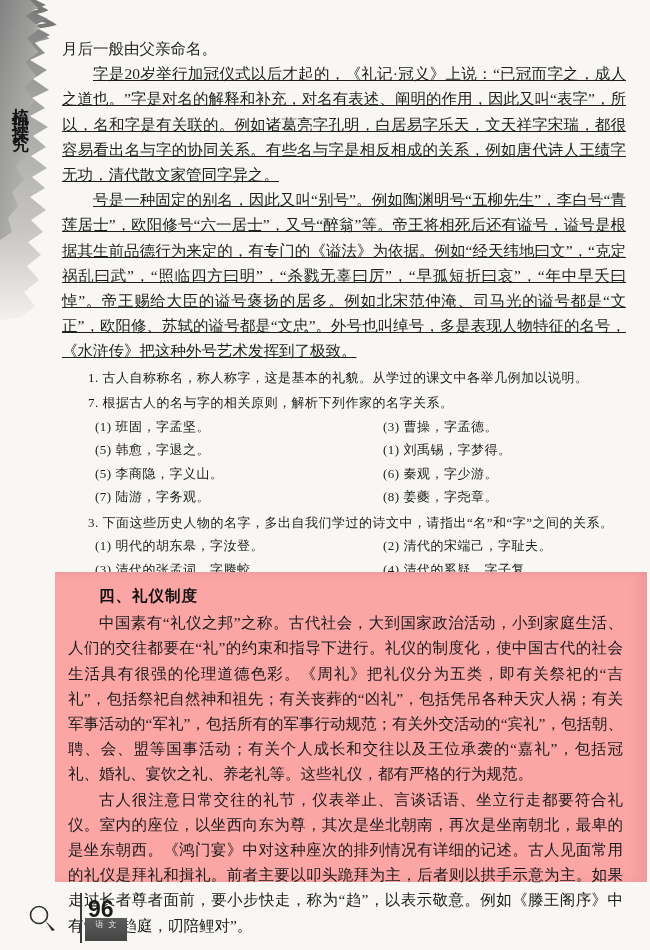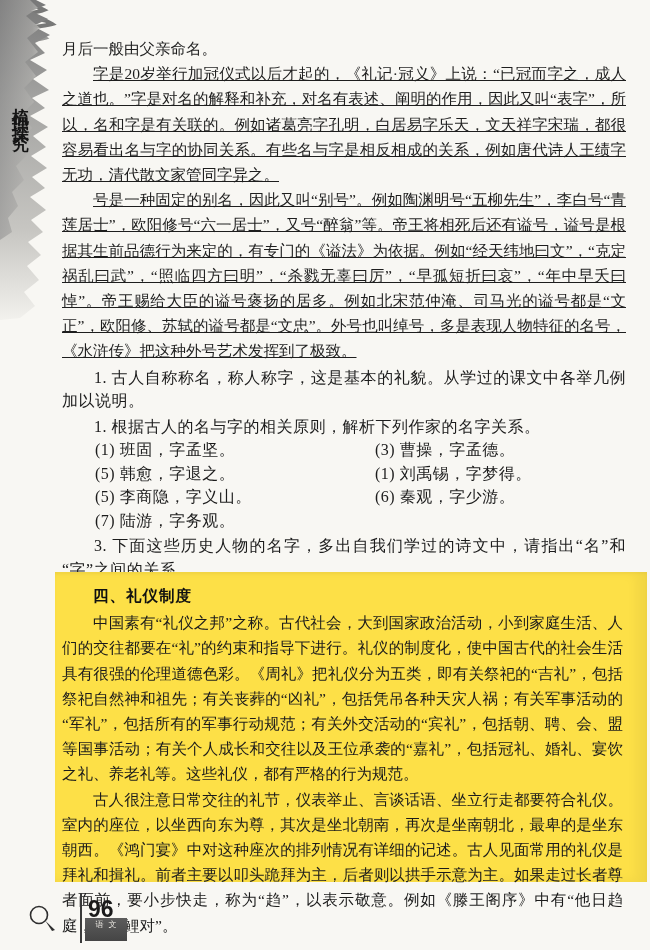--- a/index.html
+++ b/index.html
@@ -25,36 +25,36 @@
   .top-flourish { position:absolute; left:0; top:0; width:80px; height:52px; }
 
   
   .content {
     position:absolute; left:62px; top:36px; width:564px;
     font-size:15.5px; line-height:25.2px; color:#1e1e1e;
     text-align:justify;
   }
   .content p.indent { text-indent:2em;text-decoration:underline; }
   .exercise {
-    font-size:16px; line-height:23.5px; color:#1c1c1c;
+    font-size:13px; line-height:23.5px; color:#1c1c1c;
     letter-spacing:.5px;
   }
   .exercise .q { text-indent:2em; margin-top:2px; }
   .two-col {
     display:grid; grid-template-columns:278px 1fr;
-    padding-left:33px; column-gap:2px;
+    padding-left:33px; column-gap:10px;
   }
   .two-col span { display:block; }
 
   
   .section4 {
     position:absolute; left:55px; top:572px; width:592px; height:310px;
-    background:#fde047;
+    background:#fca5a5;
     box-shadow:inset -10px 0 12px rgba(0,0,0,.05), inset 0 2px 3px rgba(0,0,0,.03);
-    padding:11px 24px 0 7px;
+    padding:11px 24px 0 13px;
     font-size:15.5px; line-height:25.2px; color:#1b1b1b;
     text-align:justify;
   }
   .section4 h3 {
     font-size:15.5px; font-weight:bold; color:#111;
     padding-left:2em; margin-bottom:2px; letter-spacing:1px;
   }
   .section4 p { text-indent:2em; }
 
   
@@ -107,29 +107,30 @@
   <div class="sidebar-label">梳理探究</div>
 </div>
 
 <div class="content">
   <p>月后一般由父亲命名。</p>
   <p class="indent">字是20岁举行加冠仪式以后才起的，《礼记·冠义》上说：“已冠而字之，成人之道也。”字是对名的解释和补充，对名有表述、阐明的作用，因此又叫“表字”，所以，名和字是有关联的。例如诸葛亮字孔明，白居易字乐天，文天祥字宋瑞，都很容易看出名与字的协同关系。有些名与字是相反相成的关系，例如唐代诗人王绩字无功，清代散文家管同字异之。</p>
   <p class="indent">号是一种固定的别名，因此又叫“别号”。例如陶渊明号“五柳先生”，李白号“青莲居士”，欧阳修号“六一居士”，又号“醉翁”等。帝王将相死后还有谥号，谥号是根据其生前品德行为来定的，有专门的《谥法》为依据。例如“经天纬地曰文”，“克定祸乱曰武”，“照临四方曰明”，“杀戮无辜曰厉”，“早孤短折曰哀”，“年中早夭曰悼”。帝王赐给大臣的谥号褒扬的居多。例如北宋范仲淹、司马光的谥号都是“文正”，欧阳修、苏轼的谥号都是“文忠”。外号也叫绰号，多是表现人物特征的名号，《水浒传》把这种外号艺术发挥到了极致。</p>
 
   <div class="exercise">
     <p class="q">1. 古人自称称名，称人称字，这是基本的礼貌。从学过的课文中各举几例加以说明。</p>
-    <p class="q">1. 根据古人的名与字的相关原则，解析下列作家的名字关系。</p>
+    <p class="q">7. 根据古人的名与字的相关原则，解析下列作家的名字关系。</p>
     <div class="two-col">
       <span>(1) 班固，字孟坚。</span>
       <span>(3) 曹操，字孟德。</span>
       <span>(5) 韩愈，字退之。</span>
       <span>(1) 刘禹锡，字梦得。</span>
       <span>(5) 李商隐，字义山。</span>
       <span>(6) 秦观，字少游。</span>
       <span>(7) 陆游，字务观。</span>
+      <span>(8) 姜夔，字尧章。</span>
     </div>
     <p class="q">3. 下面这些历史人物的名字，多出自我们学过的诗文中，请指出“名”和“字”之间的关系。</p>
     <div class="two-col">
       <span>(1) 明代的胡东皋，字汝登。</span>
       <span>(2) 清代的宋端己，字耻夫。</span>
       <span>(3) 清代的张孟词，字腾蛟。</span>
       <span>(4) 清代的奚疑，字子复。</span>
       <span>(5) 清代的戴殿江，字襟三。</span>
     </div>
   </div>

